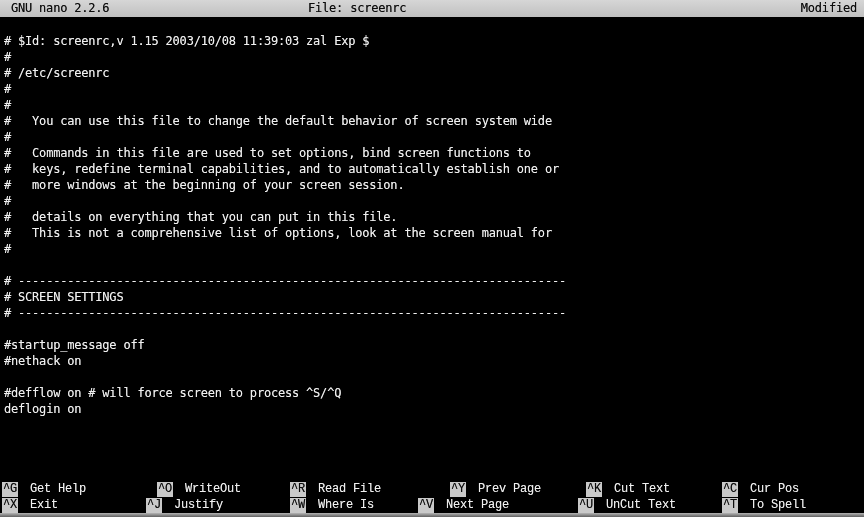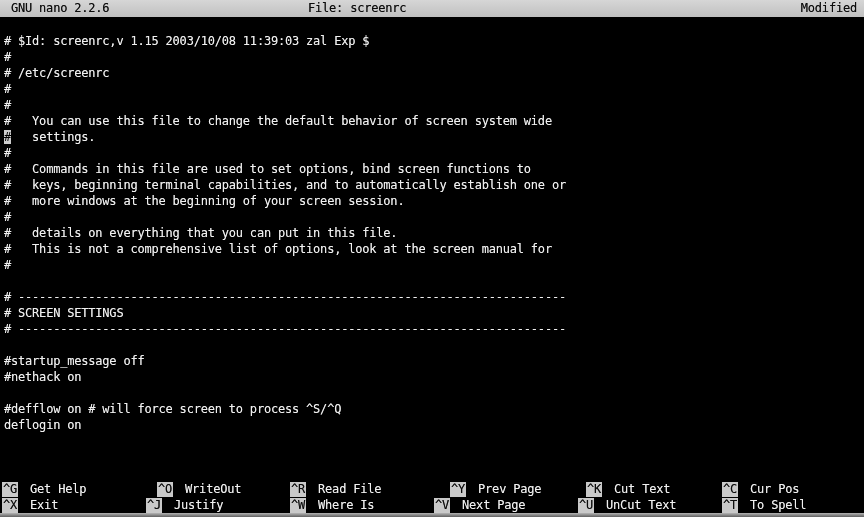--- a/index.html
+++ b/index.html
@@ -44,21 +44,21 @@
     text-shadow:0 0 .5px rgba(255,255,255,.5);
   }
   .cursor{
     background:var(--cursor);
     color:#000;
     text-shadow:none;
   }
   
   .statusline{position:absolute;left:0;bottom:36px;width:100%;height:16px;}
   
-  .shortcuts{position:absolute;left:0;bottom:4px;width:864px;height:32px;}
+  .shortcuts{position:absolute;left:0;bottom:4px;width:864px;height:32px;font-family:Liberation Mono, monospace;}
   .srow{position:relative;height:16px;}
   .scell{
     position:absolute;top:0;height:16px;line-height:16px;white-space:pre;
   }
   .skey{
     display:inline-block;
     background:var(--chrome);
     color:var(--chrome-text);
     text-shadow:0 0 .4px rgba(0,0,0,.55);
     height:15px;line-height:15px;
@@ -86,24 +86,23 @@
     <span class="tb-right">Modified</span>
   </header>
 
   <main class="editor" id="editor">
       <div class="line"># $Id: screenrc,v 1.15 2003/10/08 11:39:03 zal Exp $</div>
       <div class="line">#</div>
       <div class="line"># /etc/screenrc</div>
       <div class="line">#</div>
       <div class="line">#</div>
       <div class="line">#   You can use this file to change the default behavior of screen system wide</div>
-      <div class="line"><span class="cursor">#</span>   settings.</div>
       <div class="line">#</div>
       <div class="line">#   Commands in this file are used to set options, bind screen functions to</div>
-      <div class="line">#   keys, beginning terminal capabilities, and to automatically establish one or</div>
+      <div class="line">#   keys, redefine terminal capabilities, and to automatically establish one or</div>
       <div class="line">#   more windows at the beginning of your screen session.</div>
       <div class="line">#</div>
       <div class="line">#   details on everything that you can put in this file.</div>
       <div class="line">#   This is not a comprehensive list of options, look at the screen manual for</div>
       <div class="line">#</div>
       <div class="line"></div>
       <div class="line"># ------------------------------------------------------------------------------</div>
       <div class="line"># SCREEN SETTINGS</div>
       <div class="line"># ------------------------------------------------------------------------------</div>
       <div class="line"></div>
@@ -122,21 +121,21 @@
         <span class="scell" style="left: 157px; text-align: right;"><span class="skey">^O</span><span class="slabel">WriteOut</span></span>
         <span class="scell" style="left: 290px;"><span class="skey">^R</span><span class="slabel">Read File</span></span>
         <span class="scell" style="left: 434px; padding-left: 16px;"><span class="skey">^Y</span><span class="slabel">Prev Page</span></span>
         <span class="scell" style="left: 578px; padding-left: 8px;"><span class="skey">^K</span><span class="slabel">Cut Text</span></span>
         <span class="scell" style="left: 722px;"><span class="skey">^C</span><span class="slabel">Cur Pos</span></span>
       </div>
       <div class="srow">
         <span class="scell" style="left: 2px;"><span class="skey">^X</span><span class="slabel">Exit</span></span>
         <span class="scell" style="left: 146px;"><span class="skey">^J</span><span class="slabel">Justify</span></span>
         <span class="scell" style="left: 290px;"><span class="skey">^W</span><span class="slabel">Where Is</span></span>
-        <span class="scell" style="left: 434px;"><span class="skey">^V</span><span class="slabel">Next Page</span></span>
+        <span class="scell" style="left: 418px;"><span class="skey">^V</span><span class="slabel">Next Page</span></span>
         <span class="scell" style="left: 578px;"><span class="skey">^U</span><span class="slabel">UnCut Text</span></span>
         <span class="scell" style="left: 722px;"><span class="skey">^T</span><span class="slabel">To Spell</span></span>
       </div>
     </footer>
 
   <div class="bottom-strip"></div>
 
 </div>
 
 </body></html>

